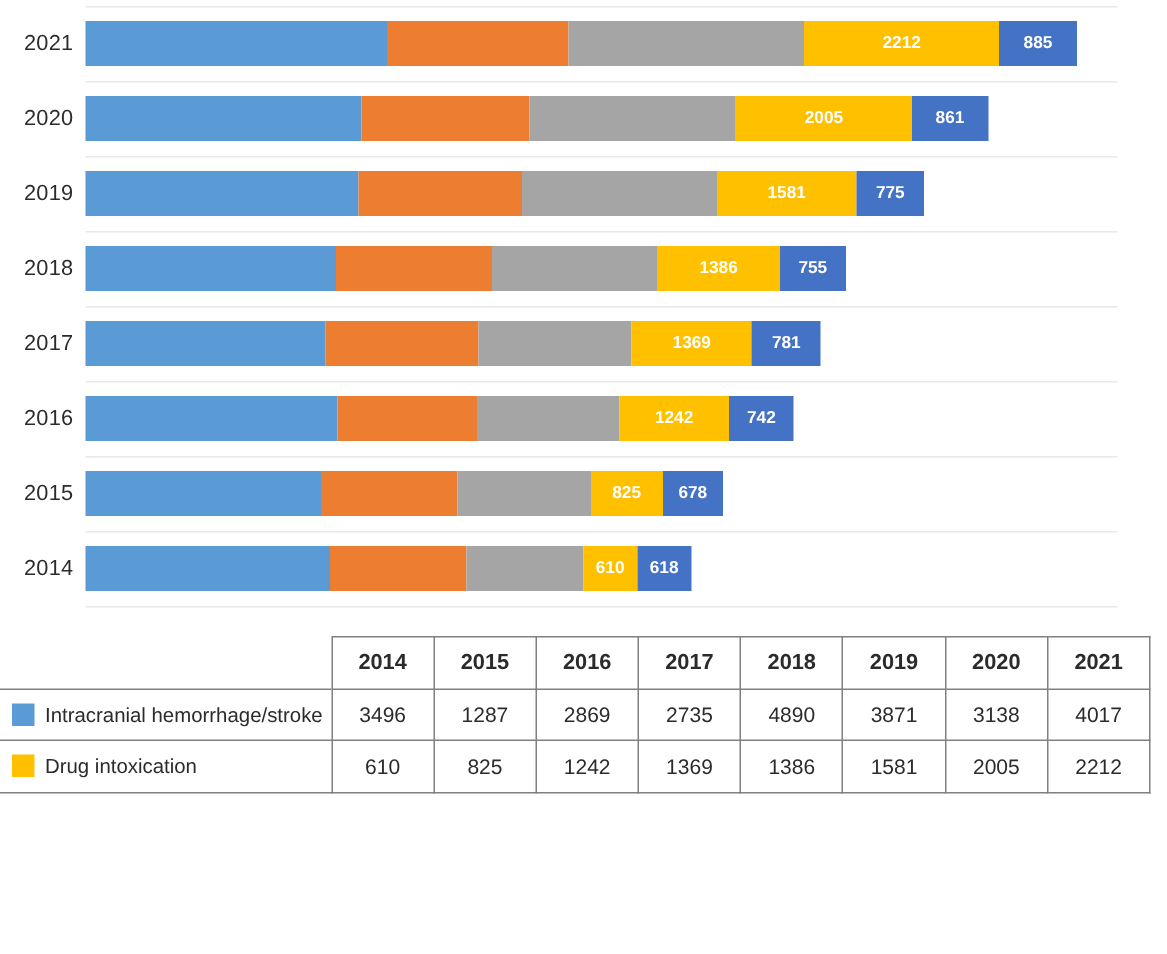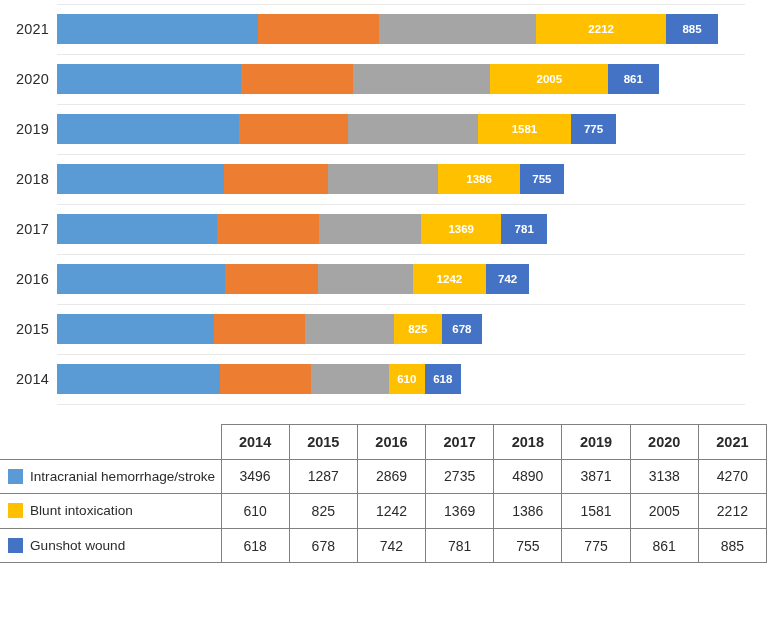--- a/index.html
+++ b/index.html
@@ -250,51 +250,35 @@
                 <span class="legend-text">Intracranial hemorrhage/stroke</span>
               </div>
             </td>
             <td>3496</td>
             <td>1287</td>
             <td>2869</td>
             <td>2735</td>
             <td>4890</td>
             <td>3871</td>
             <td>3138</td>
-            <td>4270</td>
+            <td>4017</td>
           </tr>
           <tr>
             <td class="legend-cell">
               <div class="legend-inner">
                 <span class="swatch" style="background: rgb(255, 192, 0);"></span>
-                <span class="legend-text">Blunt intoxication</span>
+                <span class="legend-text">Drug intoxication</span>
               </div>
             </td>
             <td>610</td>
             <td>825</td>
             <td>1242</td>
             <td>1369</td>
             <td>1386</td>
             <td>1581</td>
             <td>2005</td>
             <td>2212</td>
           </tr>
-          <tr>
-            <td class="legend-cell">
-              <div class="legend-inner">
-                <span class="swatch" style="background: rgb(68, 114, 196);"></span>
-                <span class="legend-text">Gunshot wound</span>
-              </div>
-            </td>
-            <td>618</td>
-            <td>678</td>
-            <td>742</td>
-            <td>781</td>
-            <td>755</td>
-            <td>775</td>
-            <td>861</td>
-            <td>885</td>
-          </tr>
         </tbody>
     </table>
   </div>
 
 </div>
 
 </body></html>

